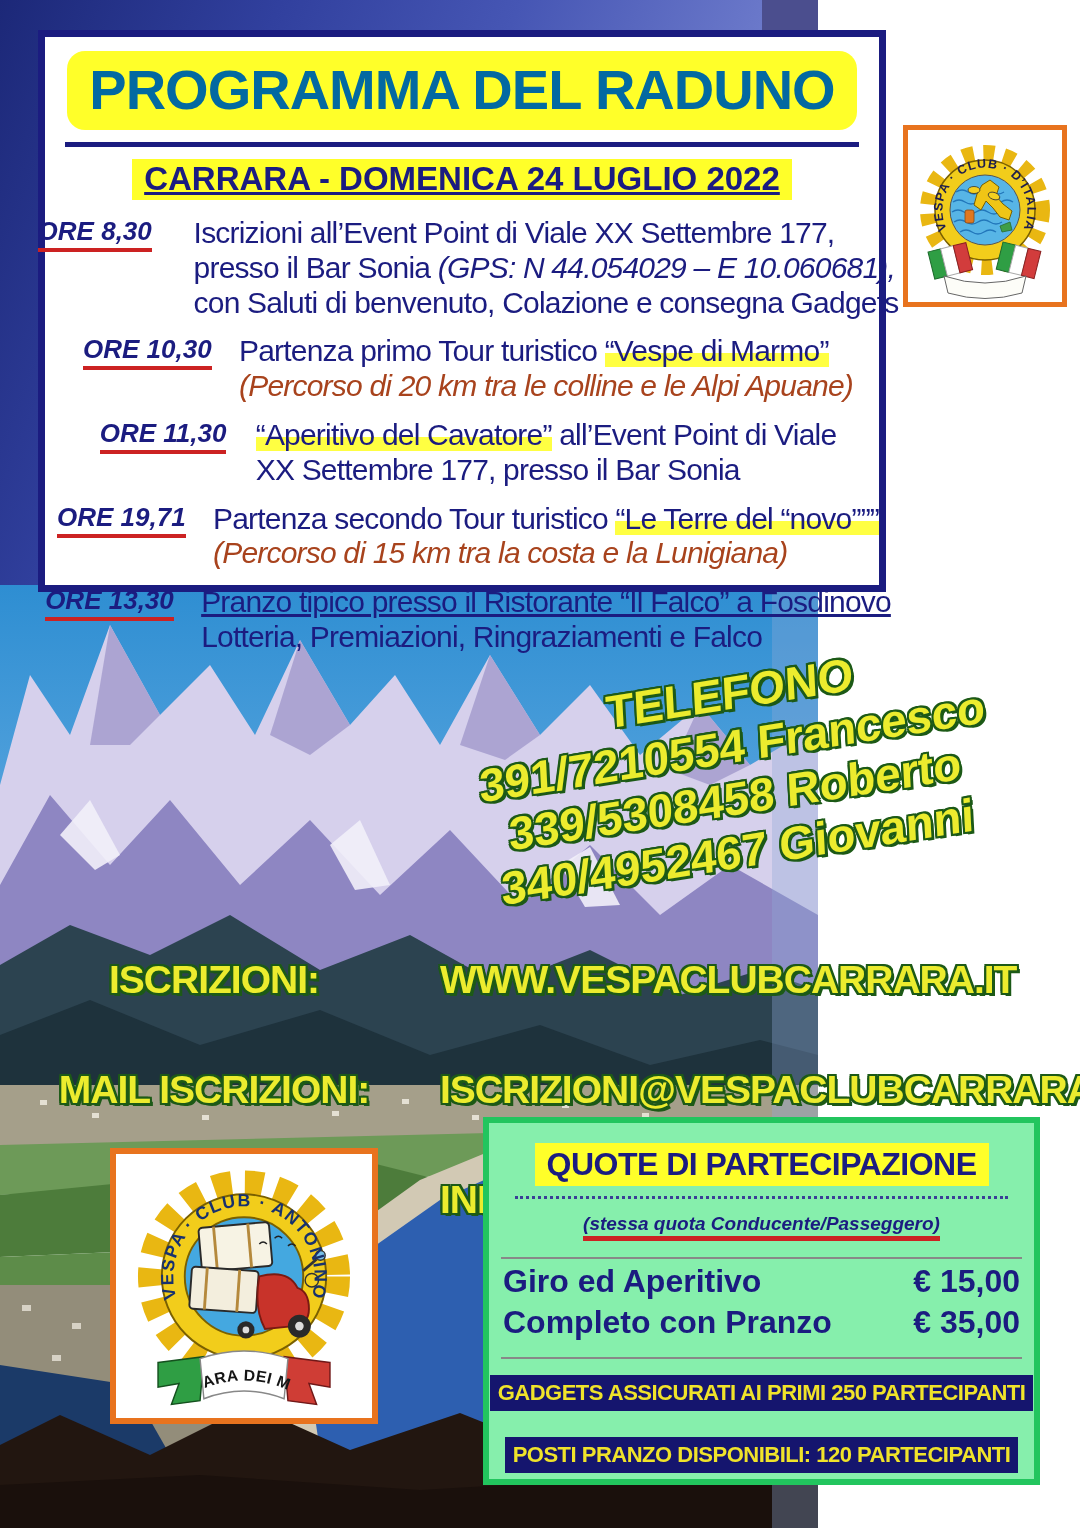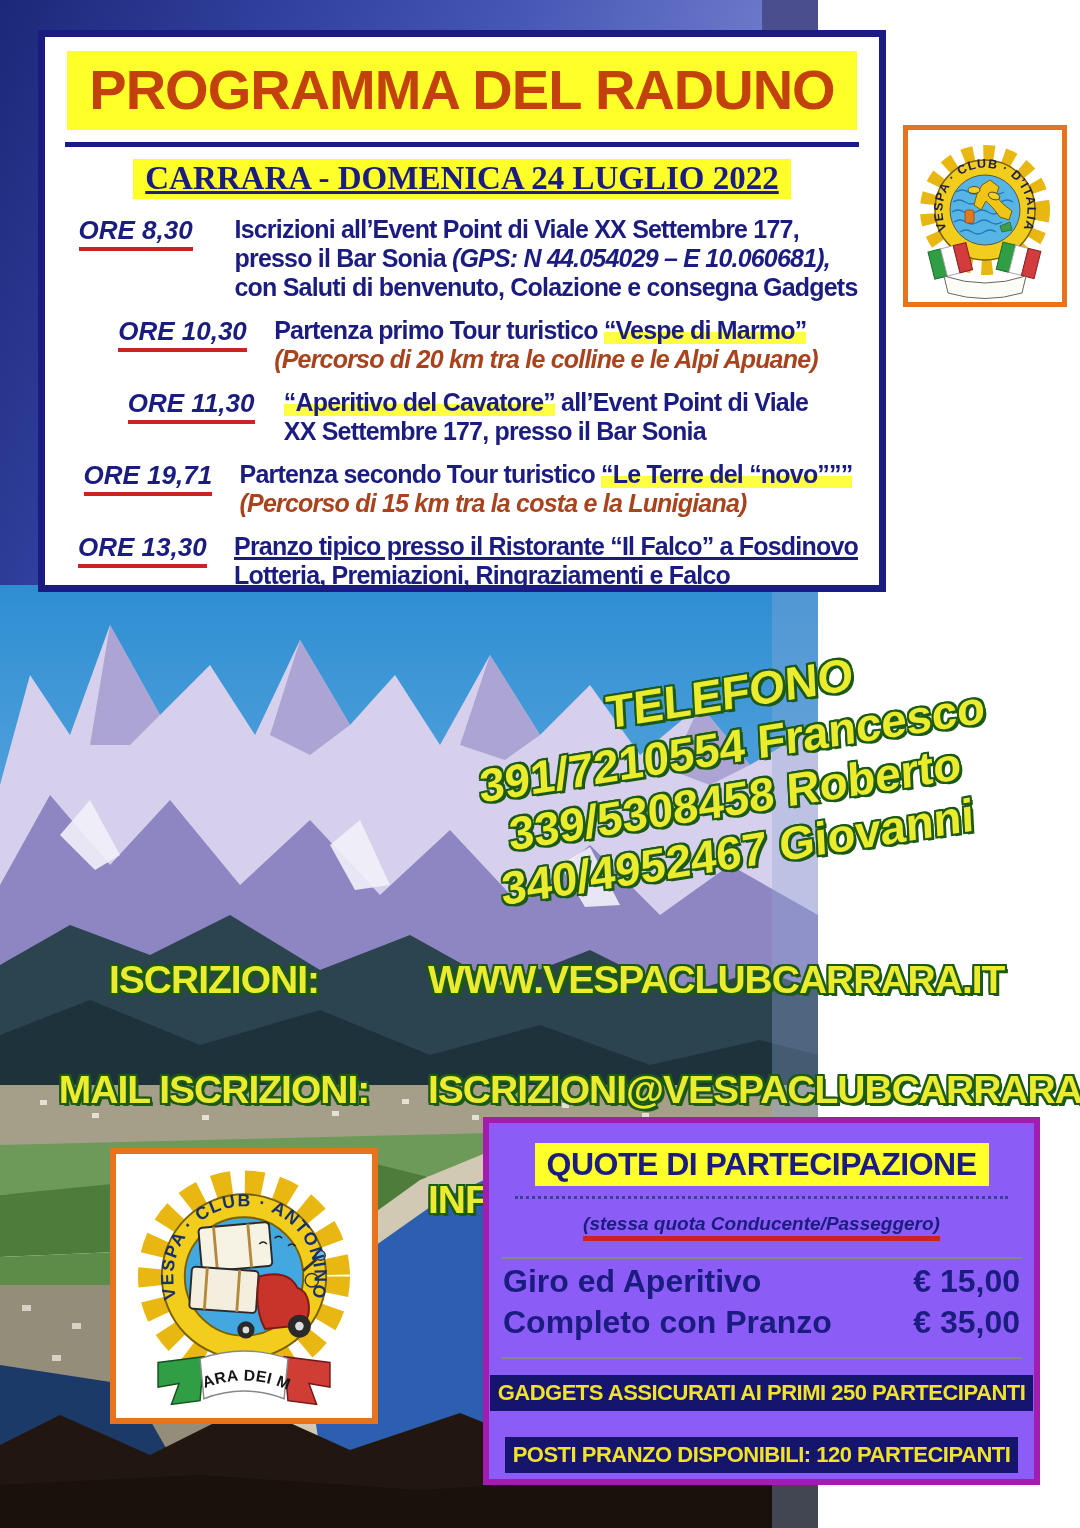--- a/index.html
+++ b/index.html
@@ -9,56 +9,56 @@
   }
   
   .bg-grad{position:absolute;left:0;top:0;width:762px;height:594px;
     background:linear-gradient(112deg,#1c2878 0%,#31409e 28%,#4656b4 52%,#8c98de 100%);}
   .bg-stripe{position:absolute;left:762px;top:0;width:56px;height:594px;background:#4b4e8e;}
   .photo{position:absolute;left:0;top:585px;width:818px;height:943px;}
   .photo svg{display:block;}
   
   .program-box{position:absolute;left:38px;top:30px;width:834px;height:548px;
     background:#ffffff;border:7px solid #1b1c80;box-sizing:content-box;}
-  .title-band{width:fit-content;margin:14px auto 0;background:#ffff29;color:#c2410c;
-    font-size:56px;font-weight:800;letter-spacing:-1px;padding:6px 22px 8px;white-space:nowrap;}
+  .title-band{width:fit-content;margin:14px auto 0;background:#ffff29;color:#0369a1;
+    font-size:56px;font-weight:800;letter-spacing:-1px;padding:6px 22px 8px;white-space:nowrap;border-radius:18px;}
   .title-rule{border:none;border-top:5px solid #1b1c80;margin:12px 20px 0;}
   .subtitle-band{width:fit-content;margin:12px auto 0;background:#ffff29;color:#1b1c80;
     font-size:33px;font-weight:800;padding:1px 12px 2px;text-decoration:underline;
-    text-decoration-thickness:3px;white-space:nowrap;font-family:Liberation Serif, serif;}
+    text-decoration-thickness:3px;white-space:nowrap;}
   .sched{display:flex;flex-direction:column;gap:14px;margin:16px 10px 0 22px;align-items:center;}
   .entry{display:flex;gap:10px;}
   .time{flex:0 0 146px;color:#1b1c80;font-size:26px;font-weight:800;font-style:italic;}
   .time span{display:inline-block;border-bottom:4px solid #cc2222;padding-bottom:1px;}
-  .lines{color:#1b1c80;font-size:25px;font-weight:700;line-height:1.16;letter-spacing:-0.8px;}
+  .lines{color:#1b1c80;font-size:30px;font-weight:400;line-height:1.16;letter-spacing:-0.8px;}
   .lines div{white-space:nowrap;}
   .gps{font-style:italic;}
   .hl{background:linear-gradient(transparent 58%,#ffff42 58%);}
   .sub-note{color:#a8431d;font-style:italic;}
   .u-navy{text-decoration:underline;text-decoration-thickness:3px;}
   
   .logo-italia{position:absolute;left:903px;top:125px;width:154px;height:172px;
     background:#fff;border:5px solid #e8731e;}
   .logo-antonino{position:absolute;left:110px;top:1148px;width:256px;height:264px;
     background:#fff;border:6px solid #e8731e;}
   
   .outline-green{color:#ecec2e;
     text-shadow:2px 0 0 #1d5a17,-2px 0 0 #1d5a17,0 2px 0 #1d5a17,0 -2px 0 #1d5a17,
       2px 2px 0 #1d5a17,-2px -2px 0 #1d5a17,2px -2px 0 #1d5a17,-2px 2px 0 #1d5a17,3px 3px 0 #1d5a17;}
   .phones{position:absolute;left:396px;top:668px;width:664px;
     transform:rotate(-9deg) skewX(-6deg);transform-origin:50% 0;
     display:flex;flex-direction:column;align-items:center;gap:2px;
     font-size:46px;font-weight:800;line-height:1.1;white-space:nowrap;}
   .contact-row{position:absolute;left:0;width:872px;display:flex;align-items:center;
-    font-size:39px;font-weight:800;white-space:nowrap;letter-spacing:-1px;}
+    font-size:39px;font-weight:800;white-space:nowrap;letter-spacing:-1px;gap:12px;}
   .contact-row .c-label{flex:0 0 428px;text-align:center;}
   .contact-row .c-value{}
   
   .quote-box{position:absolute;left:483px;top:1117px;width:545px;height:356px;
-    background:#8b5cf6;border:6px solid #a21caf;}
+    background:#86efac;border:6px solid #22c55e;}
   .q-title{width:fit-content;margin:20px auto 0;background:#ffff29;color:#1b1c80;
     font-size:32px;font-weight:800;letter-spacing:-0.5px;padding:3px 12px;white-space:nowrap;}
   .q-dotted{border:none;border-top:3px dotted #3a3f96;margin:10px 26px 0;}
   .q-note-wrap{text-align:center;margin-top:14px;}
   .q-note{display:inline-block;color:#1b1c80;font-size:19px;font-weight:800;font-style:italic;
     border-bottom:5px solid #cc2222;padding-bottom:1px;white-space:nowrap;}
   .q-thin{border:none;border-top:2px solid #888;margin:16px 12px 0;}
   .q-row{display:flex;justify-content:space-between;color:#1b1c80;
     font-size:32px;font-weight:800;margin:4px 14px 0;white-space:nowrap;}
   .badges{display:flex;flex-direction:column;gap:26px;margin:16px 10px 0;align-items:center;}

